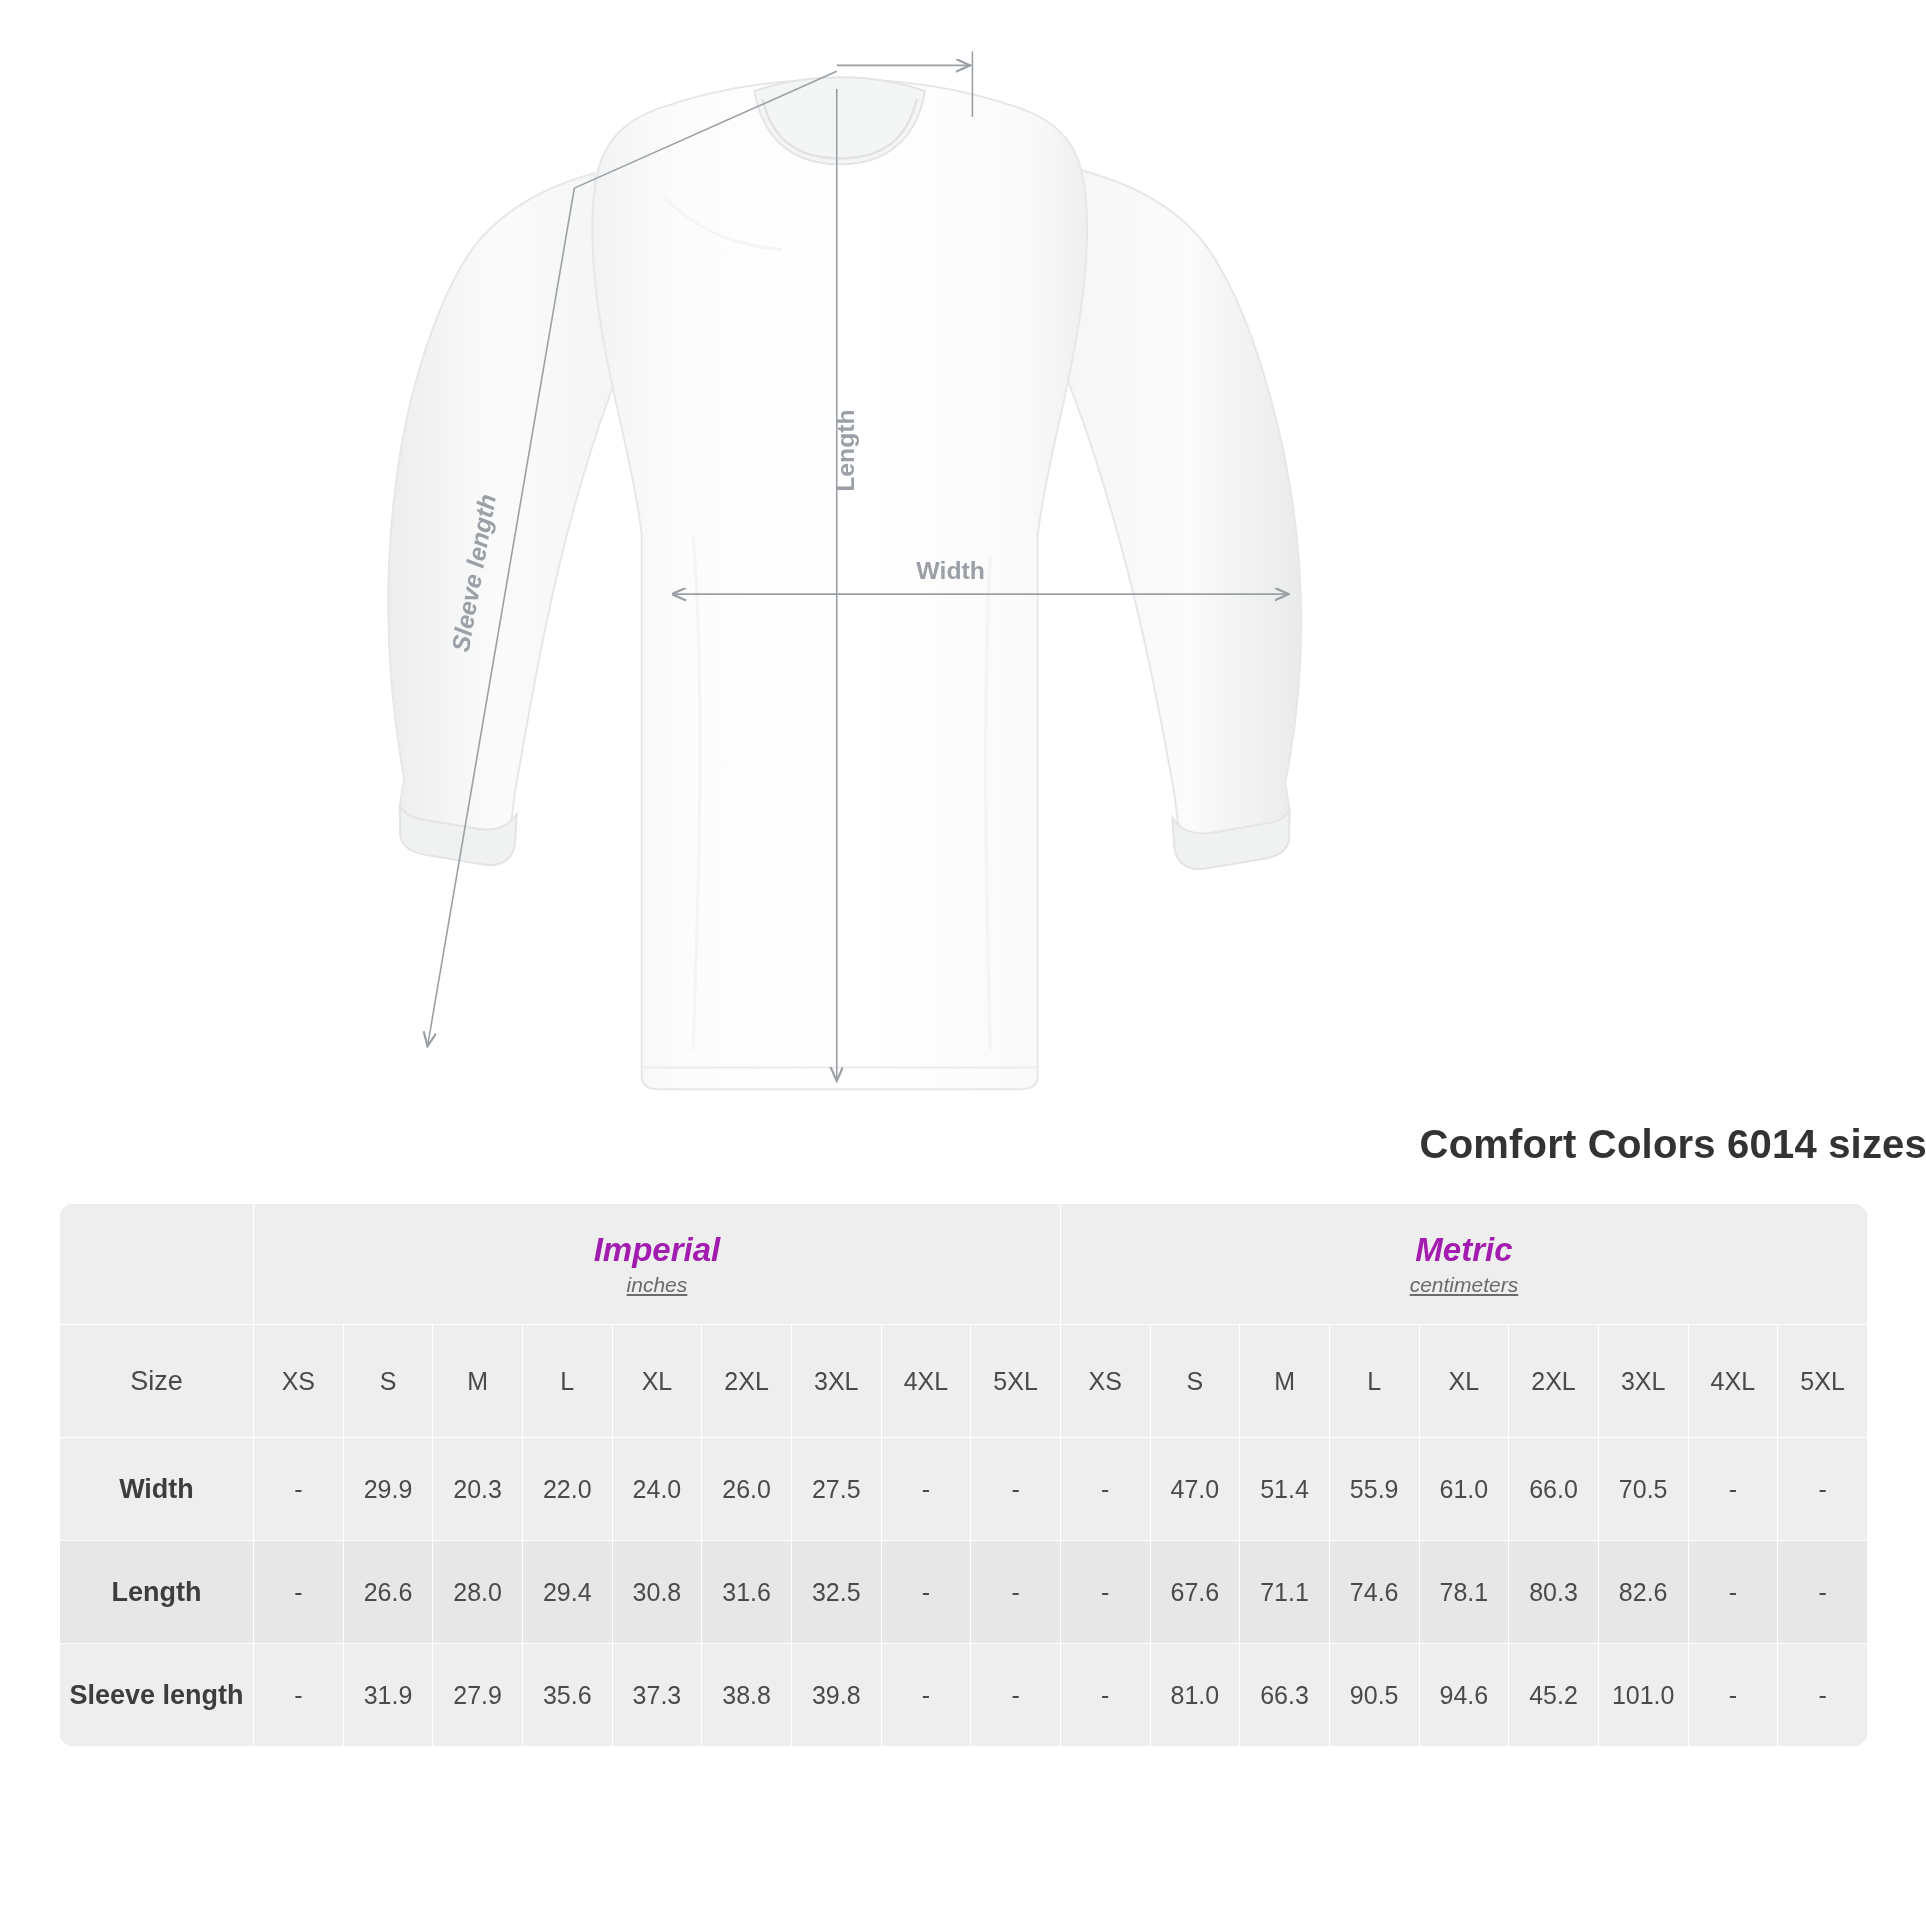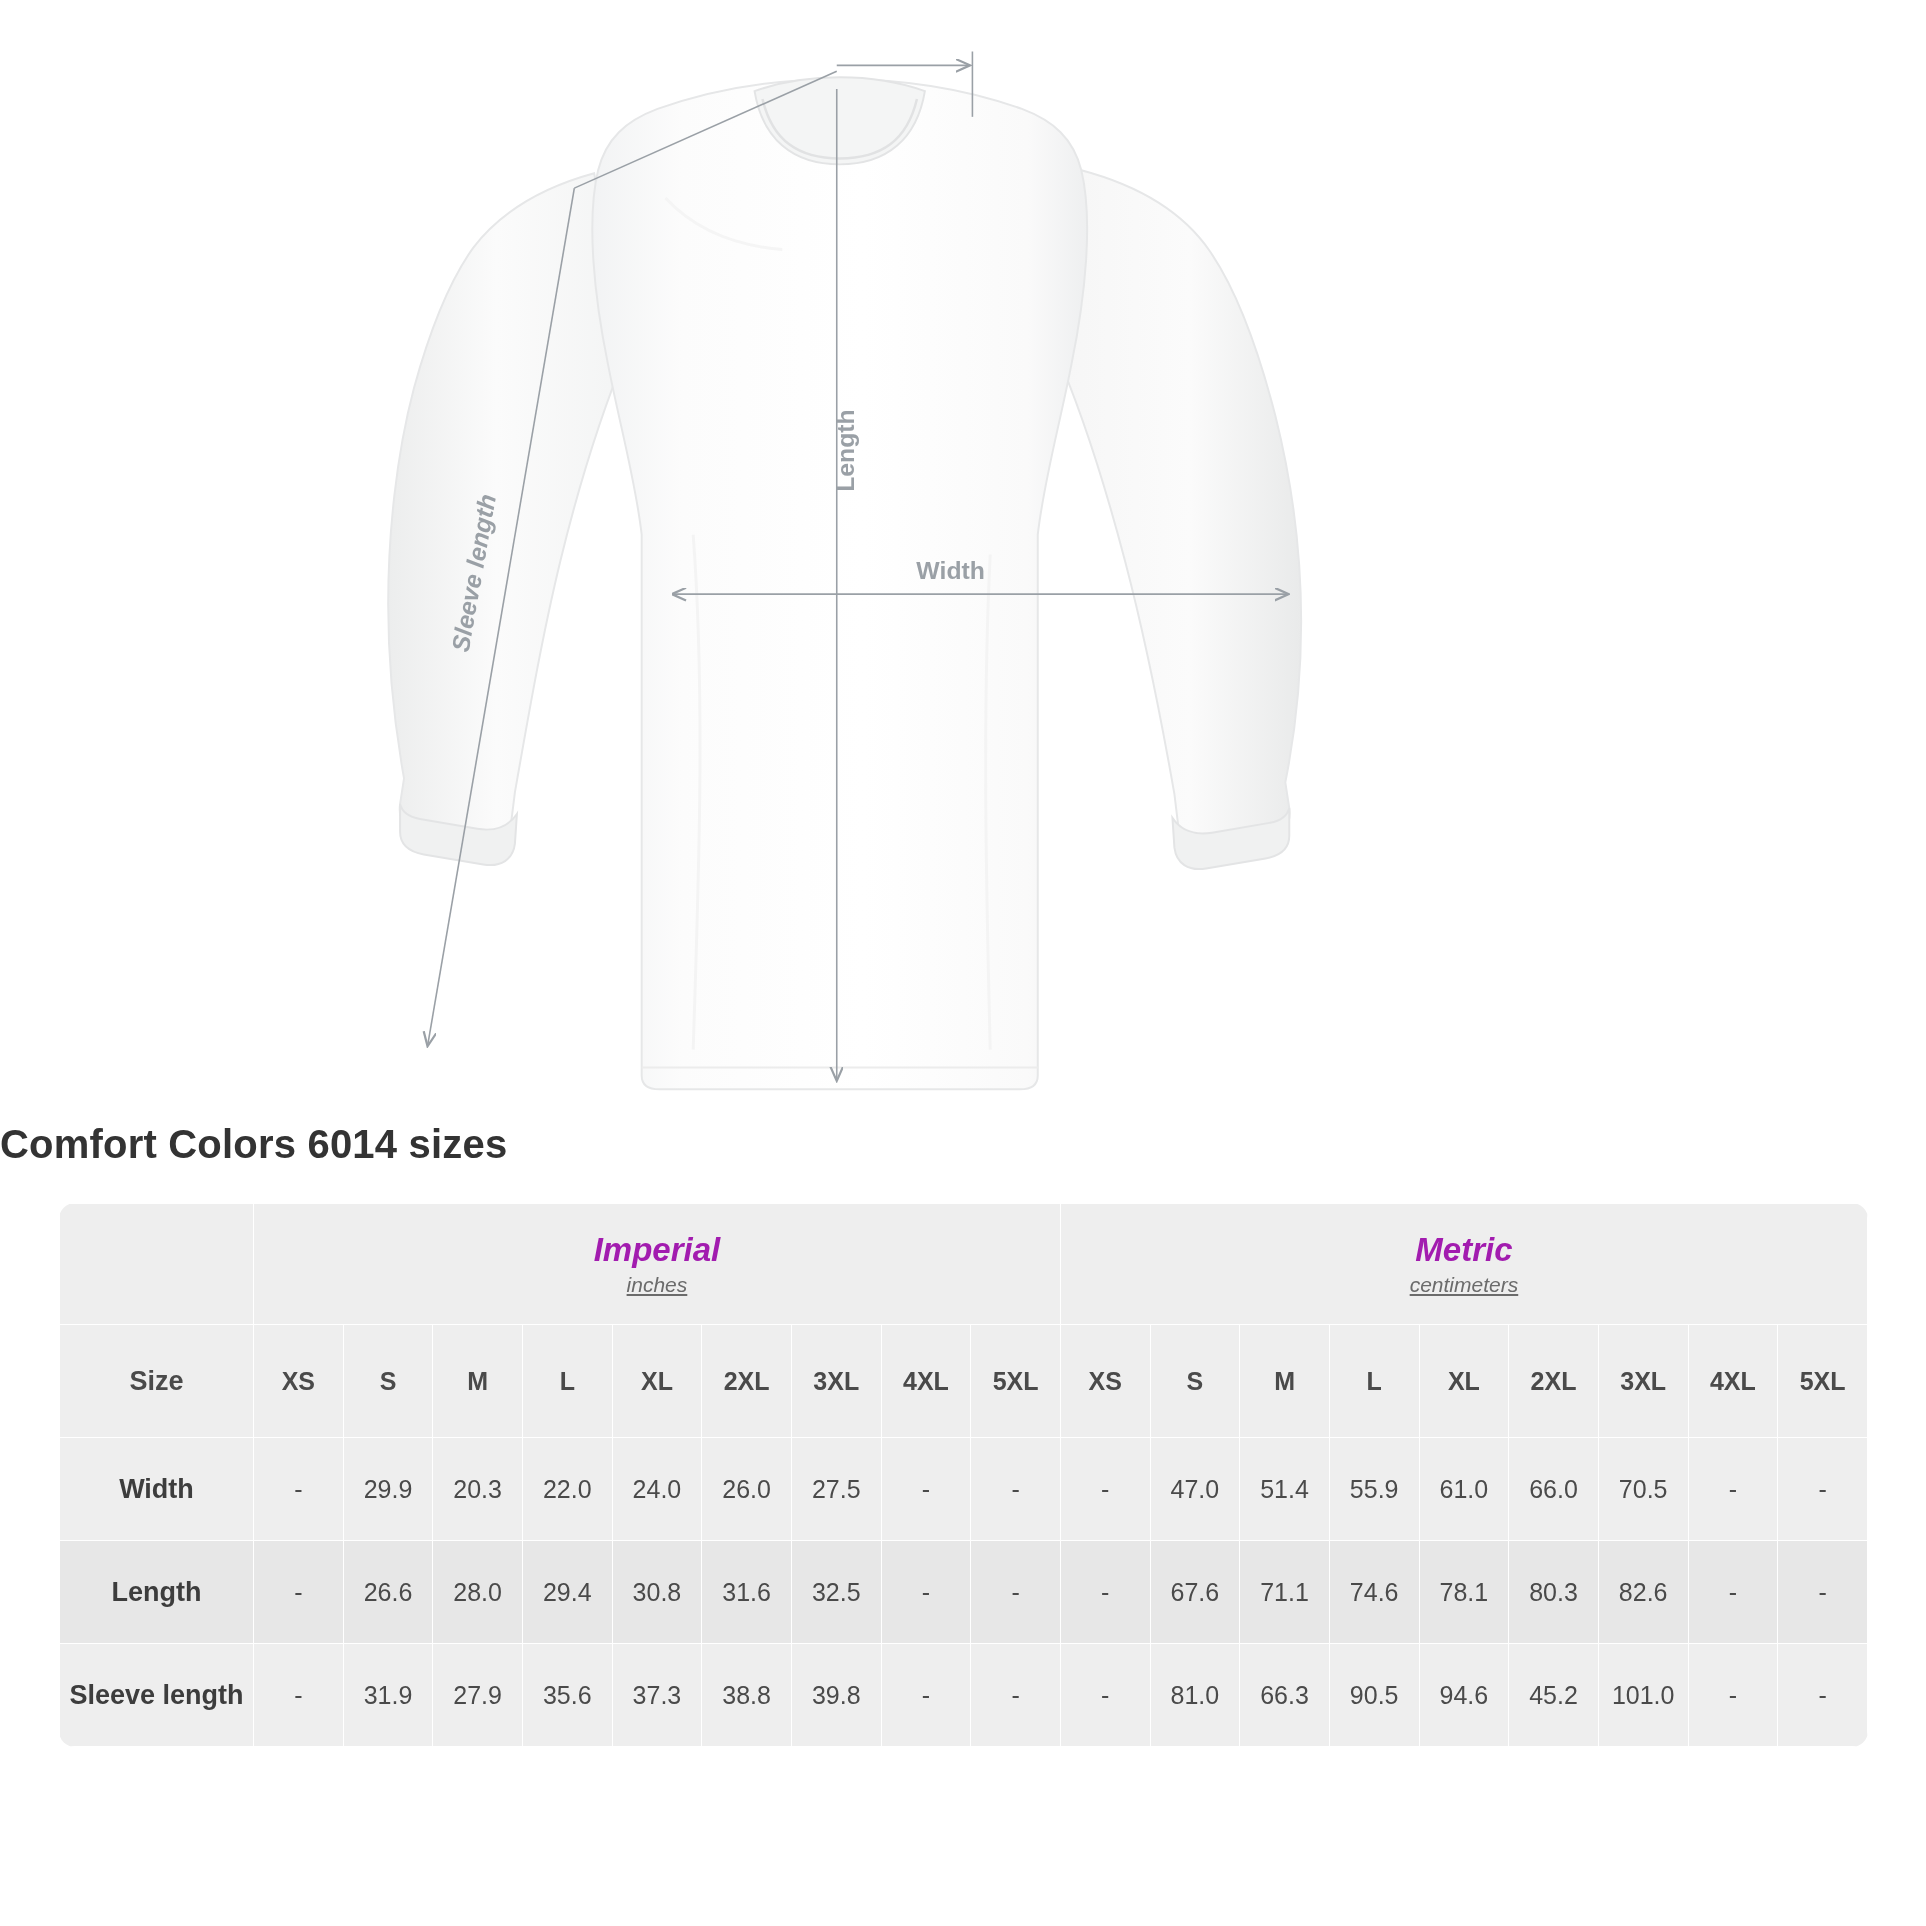--- a/index.html
+++ b/index.html
@@ -29,21 +29,21 @@
     height: 1114px;
   }
   .illustration svg {
     position: absolute;
     top: 0;
     left: 0;
   }
 
   
   .title-block {
-    text-align: left;
+    text-align: right;
     margin-top: 8px;
   }
   .chart-title {
     font-size: 40px;
     font-weight: bold;
     color: #333333;
     letter-spacing: 0.2px;
   }
   .chart-note {
     font-size: 21px;
@@ -85,21 +85,21 @@
   }
   .unit-sub {
     font-size: 21px;
     font-style: italic;
     color: #6b6b6b;
     margin-top: 4px;
     text-decoration: underline;
   }
   .hdr-row td {
     height: 113px;
-    font-weight: bold;
+    font-weight: normal;
     font-size: 26px;
     color: #4a4a4a;
     background: #ececec;
   }
   .hdr-row td.row-label-head {
     font-size: 27px;
   }
   .data-row td {
     height: 103px;
     background: #ededed;

